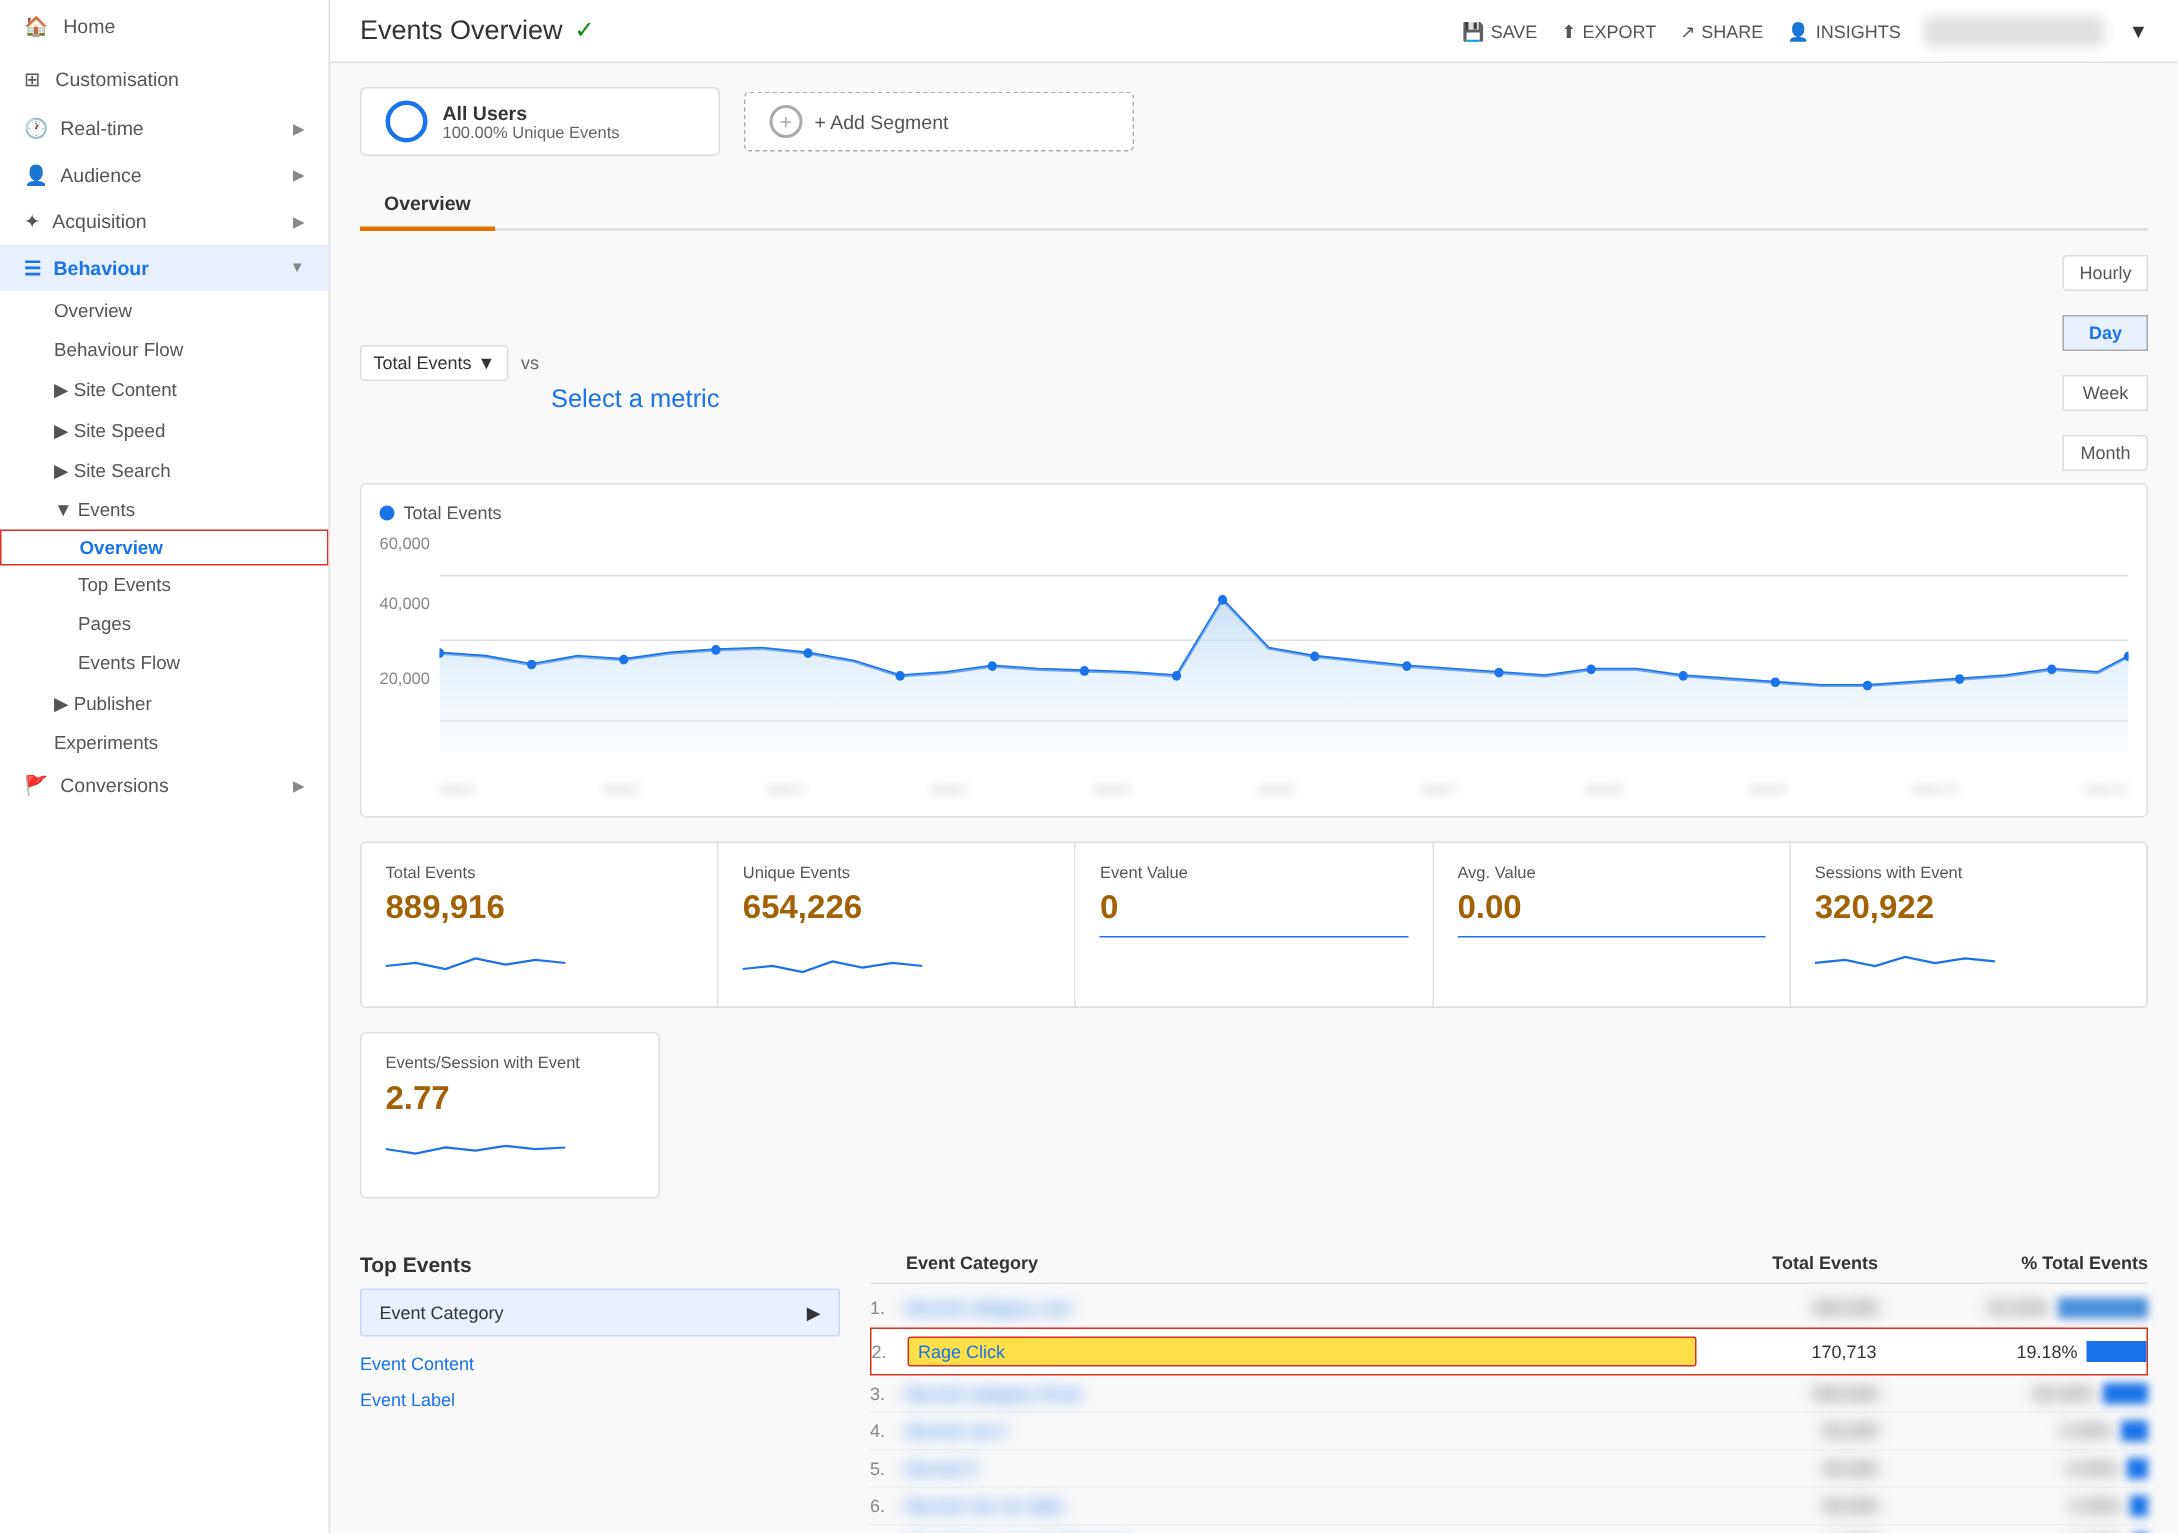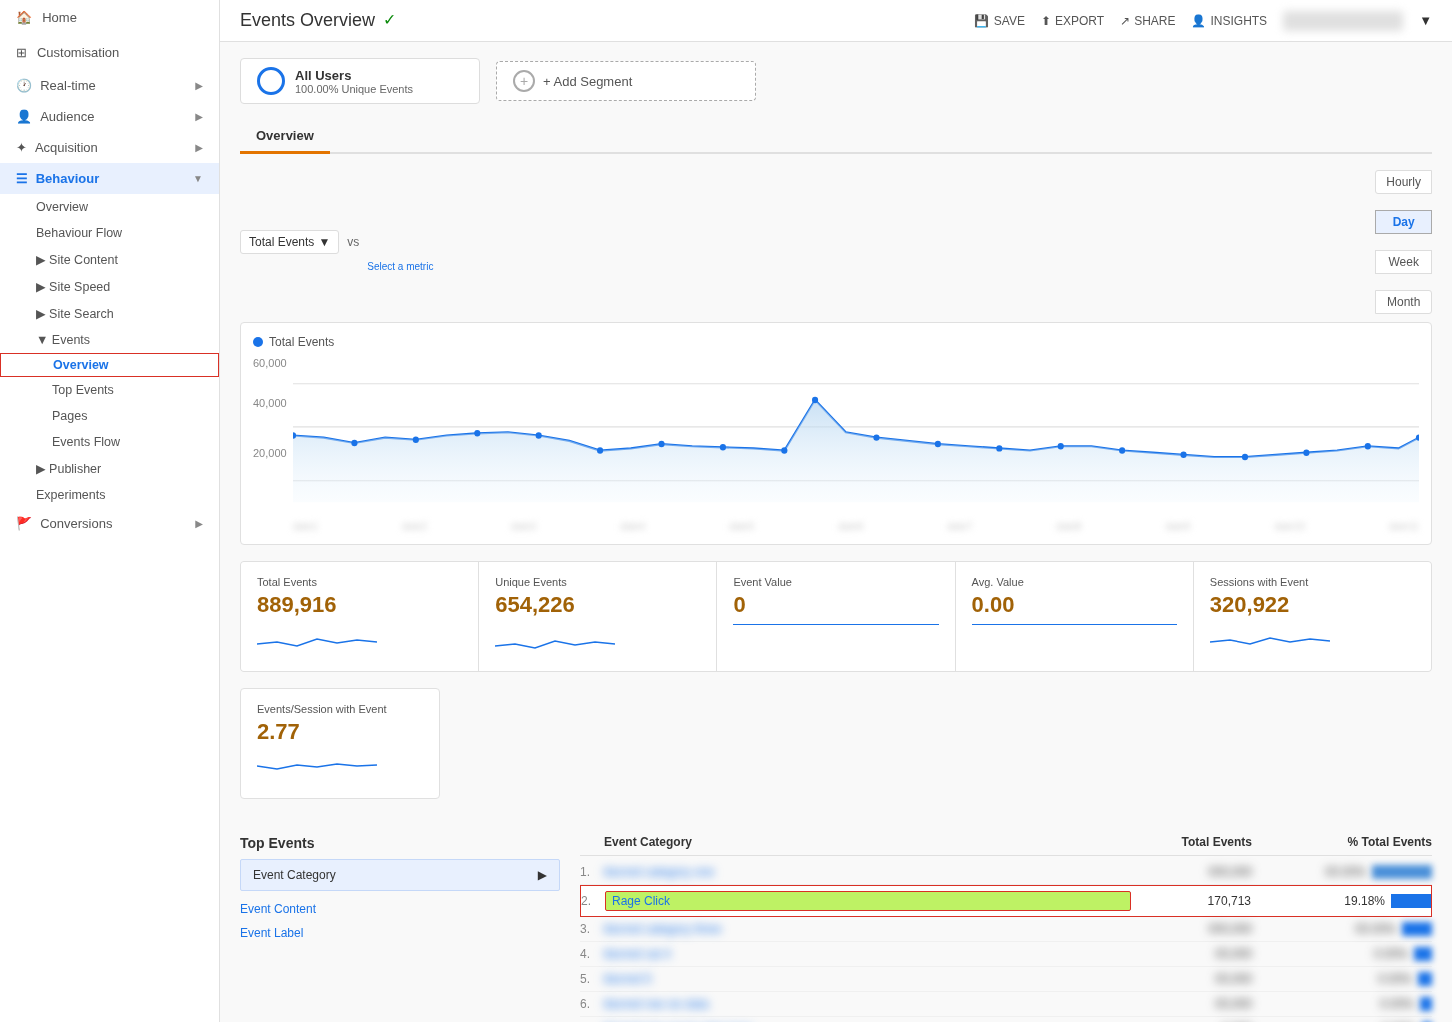--- a/index.html
+++ b/index.html
@@ -37,21 +37,21 @@
 
     
     .overview-tab-bar { border-bottom: 2px solid #e0e0e0; margin-bottom: 16px; }
     .overview-tab { display: inline-block; padding: 8px 16px; font-size: 13px; font-weight: bold; color: #333; border-bottom: 3px solid #e37400; margin-bottom: -2px; cursor: pointer; }
 
     
     .chart-controls { display: flex; align-items: center; justify-content: space-between; margin-bottom: 8px; }
     .metric-selector { display: flex; align-items: center; gap: 8px; }
     .metric-dropdown { border: 1px solid #ddd; border-radius: 3px; padding: 4px 8px; font-size: 12px; background: #fff; cursor: pointer; display: flex; align-items: center; gap: 4px; }
     .vs-label { color: #666; font-size: 12px; }
-    .select-metric-link { color: #1a73e8; font-size: 10px; cursor: pointer; margin-top: 48px; }
+    .select-metric-link { color: #1a73e8; font-size: 17px; cursor: pointer; margin-top: 48px; }
     .time-buttons { display: flex; gap: 16px; flex-direction: column; }
     .time-btn { border: 1px solid #ddd; padding: 4px 10px; font-size: 12px; background: #fff; cursor: pointer; color: #555; }
     .time-btn:first-child { border-radius: 3px 0 0 3px; }
     .time-btn:last-child { border-radius: 0 3px 3px 0; }
     .time-btn.active { background: #e8f0fe; color: #1a73e8; font-weight: bold; border-color: #aaa; }
 
     
     .chart-container { background: #fff; border: 1px solid #e0e0e0; border-radius: 4px; padding: 12px; margin-bottom: 16px; }
     .chart-legend { display: flex; align-items: center; gap: 6px; font-size: 12px; color: #555; margin-bottom: 8px; }
     .legend-dot { width: 10px; height: 10px; border-radius: 50%; background: #1a73e8; }
@@ -78,21 +78,21 @@
 
     
     .events-table-panel { flex: 1; }
     .table-header-row { display: flex; align-items: center; border-bottom: 1px solid #e0e0e0; padding-bottom: 6px; margin-bottom: 4px; }
     .col-category { flex: 1; font-size: 12px; font-weight: bold; color: #333; }
     .col-total { width: 120px; text-align: right; font-size: 12px; font-weight: bold; color: #333; }
     .col-pct { width: 180px; text-align: right; font-size: 12px; font-weight: bold; color: #333; }
     .table-row { display: flex; align-items: center; border-bottom: 1px solid #f0f0f0; padding: 5px 0; }
     .row-num { width: 24px; font-size: 12px; color: #888; }
     .row-name { flex: 1; font-size: 12px; color: #1a73e8; cursor: pointer; }
-    .row-name.highlighted { background: #bef264; border: 1.5px solid #d93025; padding: 2px 6px; border-radius: 2px; color: #1a73e8; }
+    .row-name.highlighted { background: #fde047; border: 1.5px solid #d93025; padding: 2px 6px; border-radius: 2px; color: #1a73e8; }
     .row-total { width: 120px; text-align: right; font-size: 12px; color: #333; }
     .row-pct-cell { width: 180px; display: flex; align-items: center; justify-content: flex-end; gap: 6px; font-size: 12px; color: #333; }
     .pct-bar { height: 14px; background: #1a73e8; display: inline-block; }
     .view-full-report { text-align: right; color: #1a73e8; font-size: 12px; cursor: pointer; margin-top: 8px; }
   </style>
 </head>
 <body>
 
 <div id="sidebar">
   <div class="sidebar-top-item">

